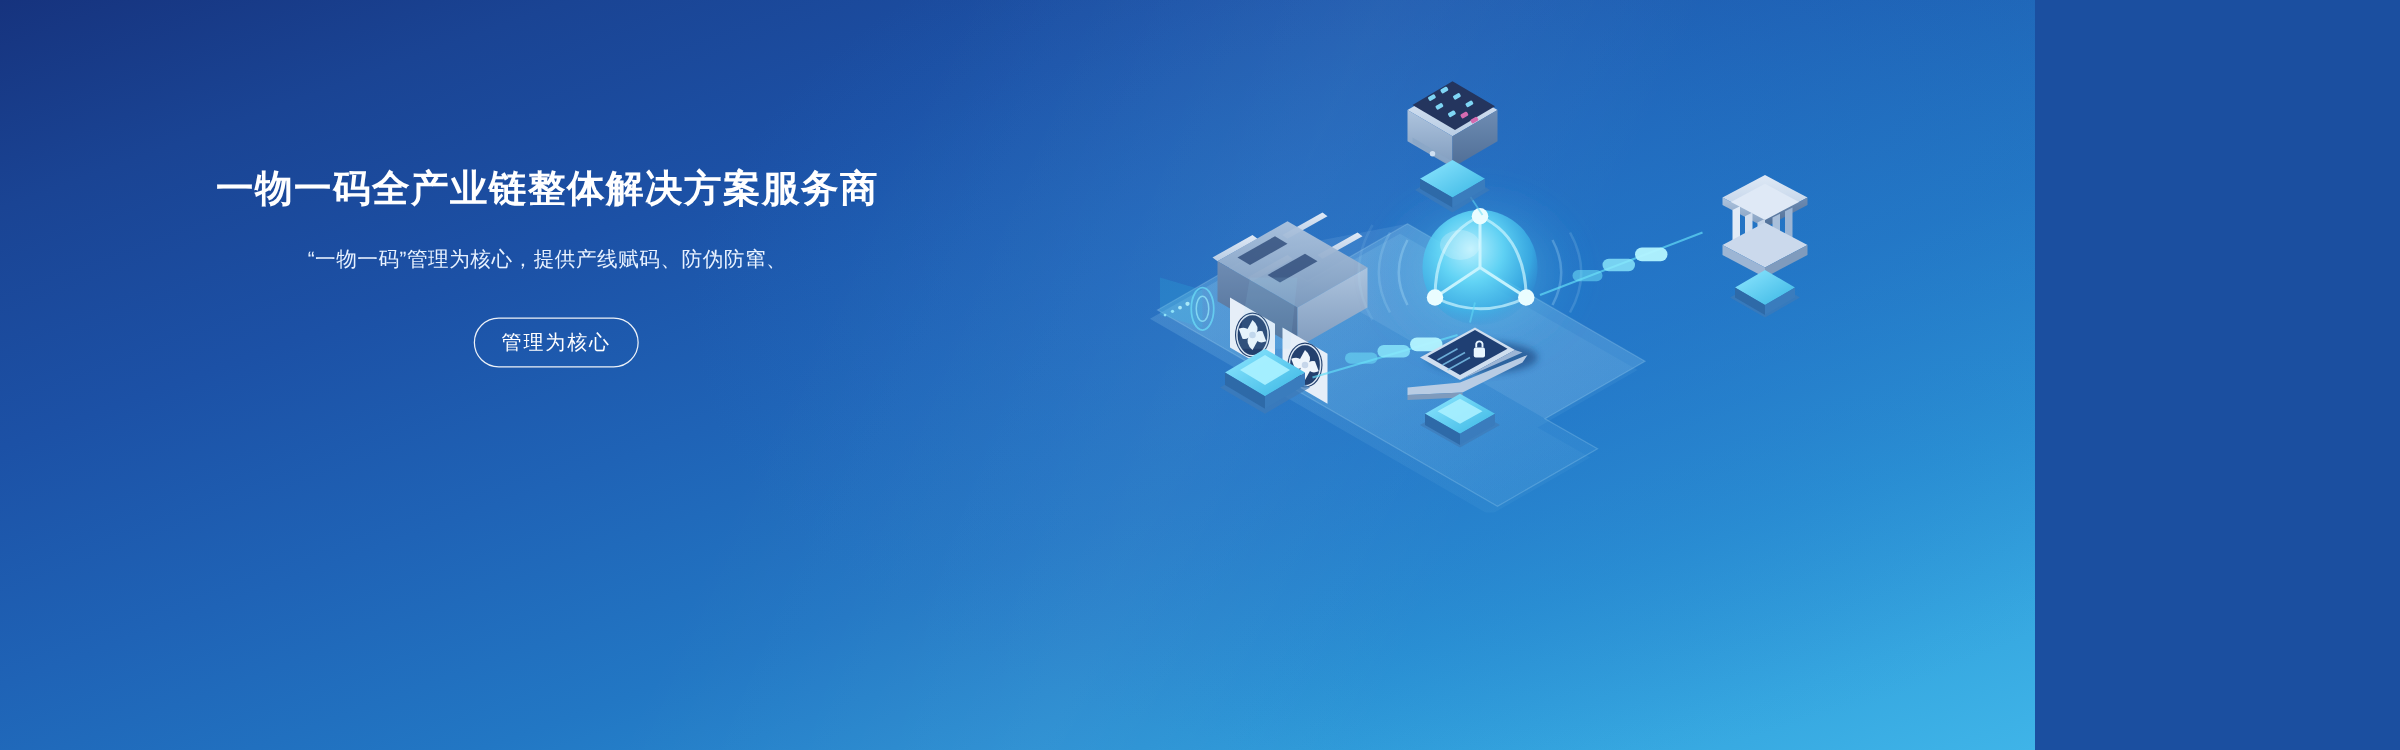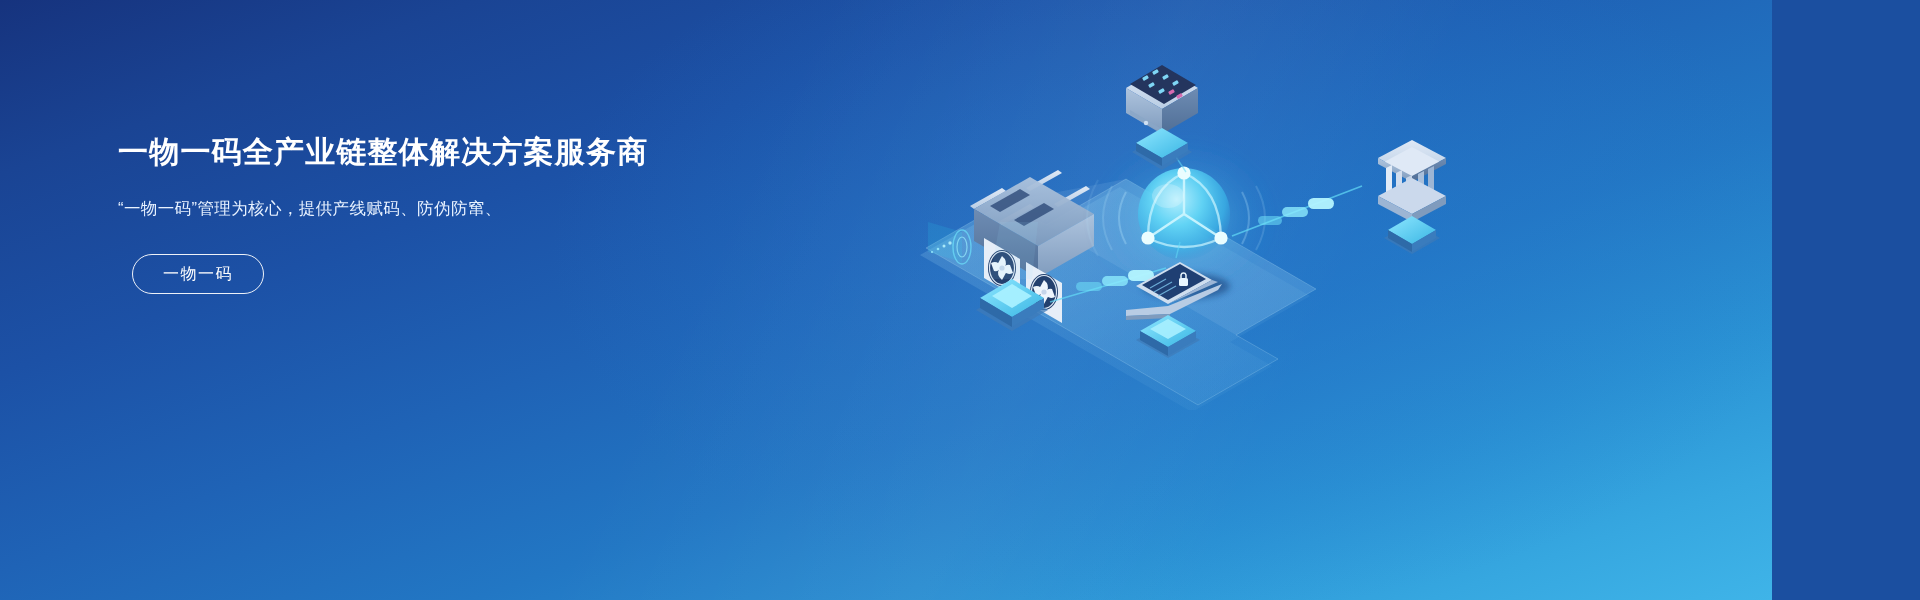--- a/index.html
+++ b/index.html
@@ -4,33 +4,34 @@
 <style>
   * { margin:0; padding:0; box-sizing:border-box; }
   html,body { width:1920px; height:600px; overflow:hidden; }
   body {
     font-family:"Liberation Sans","DejaVu Sans",sans-serif;
     background:#1b4fa0;
   }
 
   #banner {
     position:relative;
-    width:1772px; height:600px;
+    width:1628px; height:600px;
     overflow:hidden;
     background:
       radial-gradient(ellipse 900px 520px at 1180px 250px, rgba(38,120,205,0.55) 0%, rgba(38,120,205,0) 70%),
       linear-gradient(160deg,
         #16337e 0%,
         #1a4494 14%,
         #1c51a6 30%,
         #1f63b6 46%,
         #2277c4 62%,
         #2a92d4 78%,
         #36a7e0 90%,
         #3fb4e8 100%);
+    text-align: center;
   }
 
   
   #sheen {
     position:absolute; inset:0;
     background:linear-gradient(115deg, rgba(255,255,255,0.00) 40%, rgba(255,255,255,0.045) 58%, rgba(255,255,255,0.00) 72%);
     pointer-events:none;
   }
 
   
@@ -87,21 +88,21 @@
   <div id="sheen"></div>
 
   <div id="text-block">
 
     <div id="headline">一物一码全产业链整体解决方案服务商</div>
 
     <div id="subtitle">
       <div>“一物一码”管理为核心，提供产线赋码、防伪防窜、</div>
     </div>
 
-    <div id="cta-button">一物一码</div>
+    <div id="cta-button">管理为核心</div>
   </div>
 
   <div id="illustration">
     <svg width="720" height="400" viewBox="0 0 720 400" xmlns="http://www.w3.org/2000/svg">
       <defs>
         <linearGradient id="plateG" x1="0" y1="0" x2="1" y2="1">
           <stop offset="0%" stop-color="#8fcff0" stop-opacity="0.34"></stop>
           <stop offset="55%" stop-color="#6fb6e6" stop-opacity="0.26"></stop>
           <stop offset="100%" stop-color="#4f9ddb" stop-opacity="0.16"></stop>
         </linearGradient>

